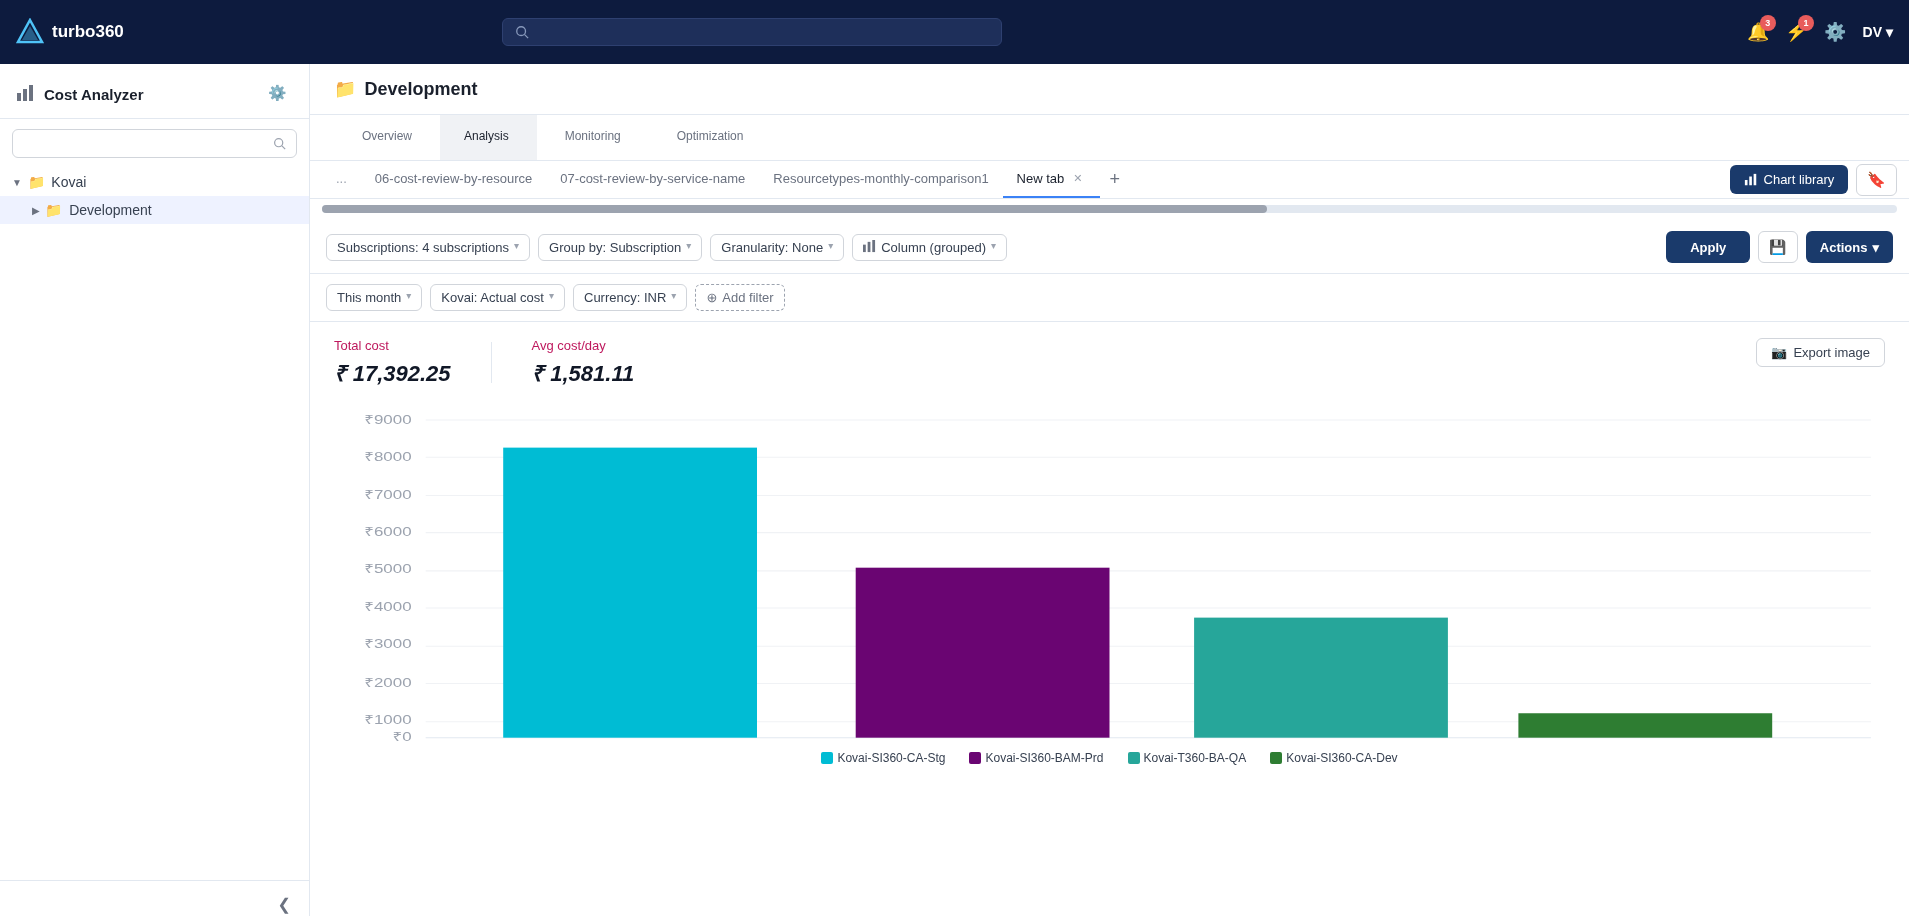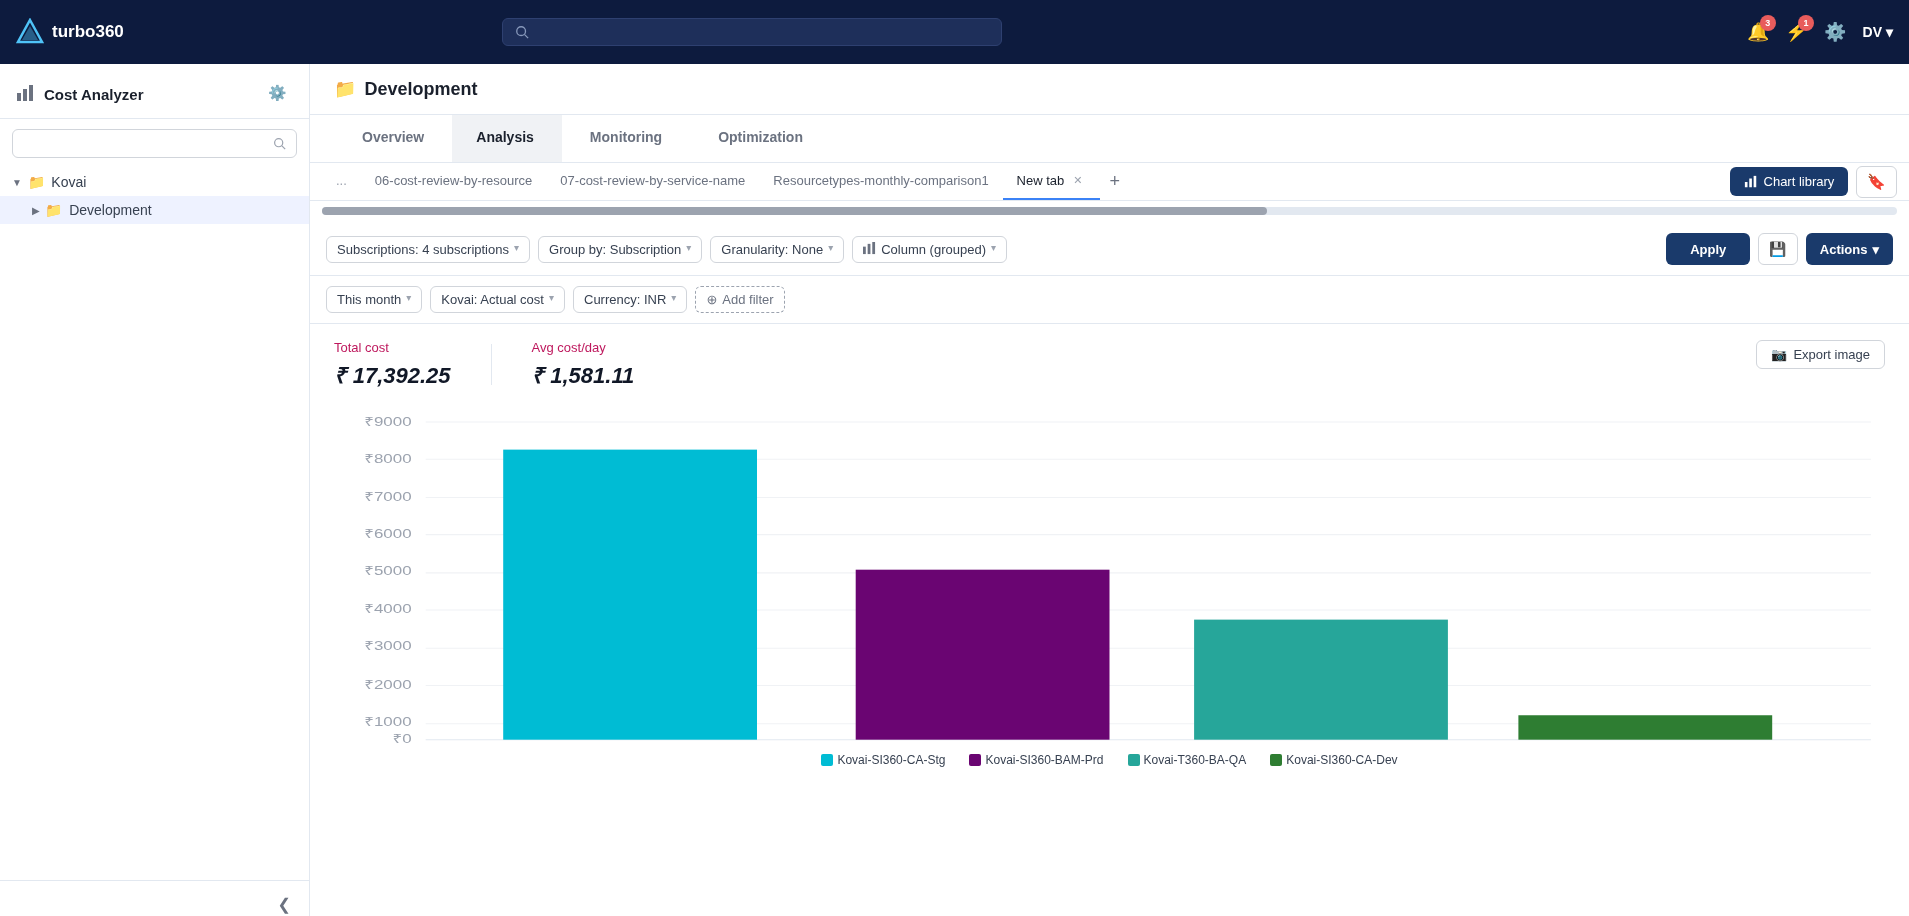--- a/index.html
+++ b/index.html
@@ -192,22 +192,22 @@
 
     
     .main-tabs {
       background: white;
       border-bottom: 1px solid #e2e8f0;
       display: flex;
       padding: 0 24px;
     }
     .main-tab {
       padding: 14px 28px;
-      font-size: 14px;
-      font-weight: 700;
+      font-size: 12px;
+      font-weight: 400;
       color: #6b7280;
       cursor: pointer;
       border-bottom: 3px solid transparent;
     }
     .main-tab.active {
       color: #1a202c;
       background: #f0f2f5;
       border-bottom: 3px solid transparent;
       padding-left: 24px;
     }

